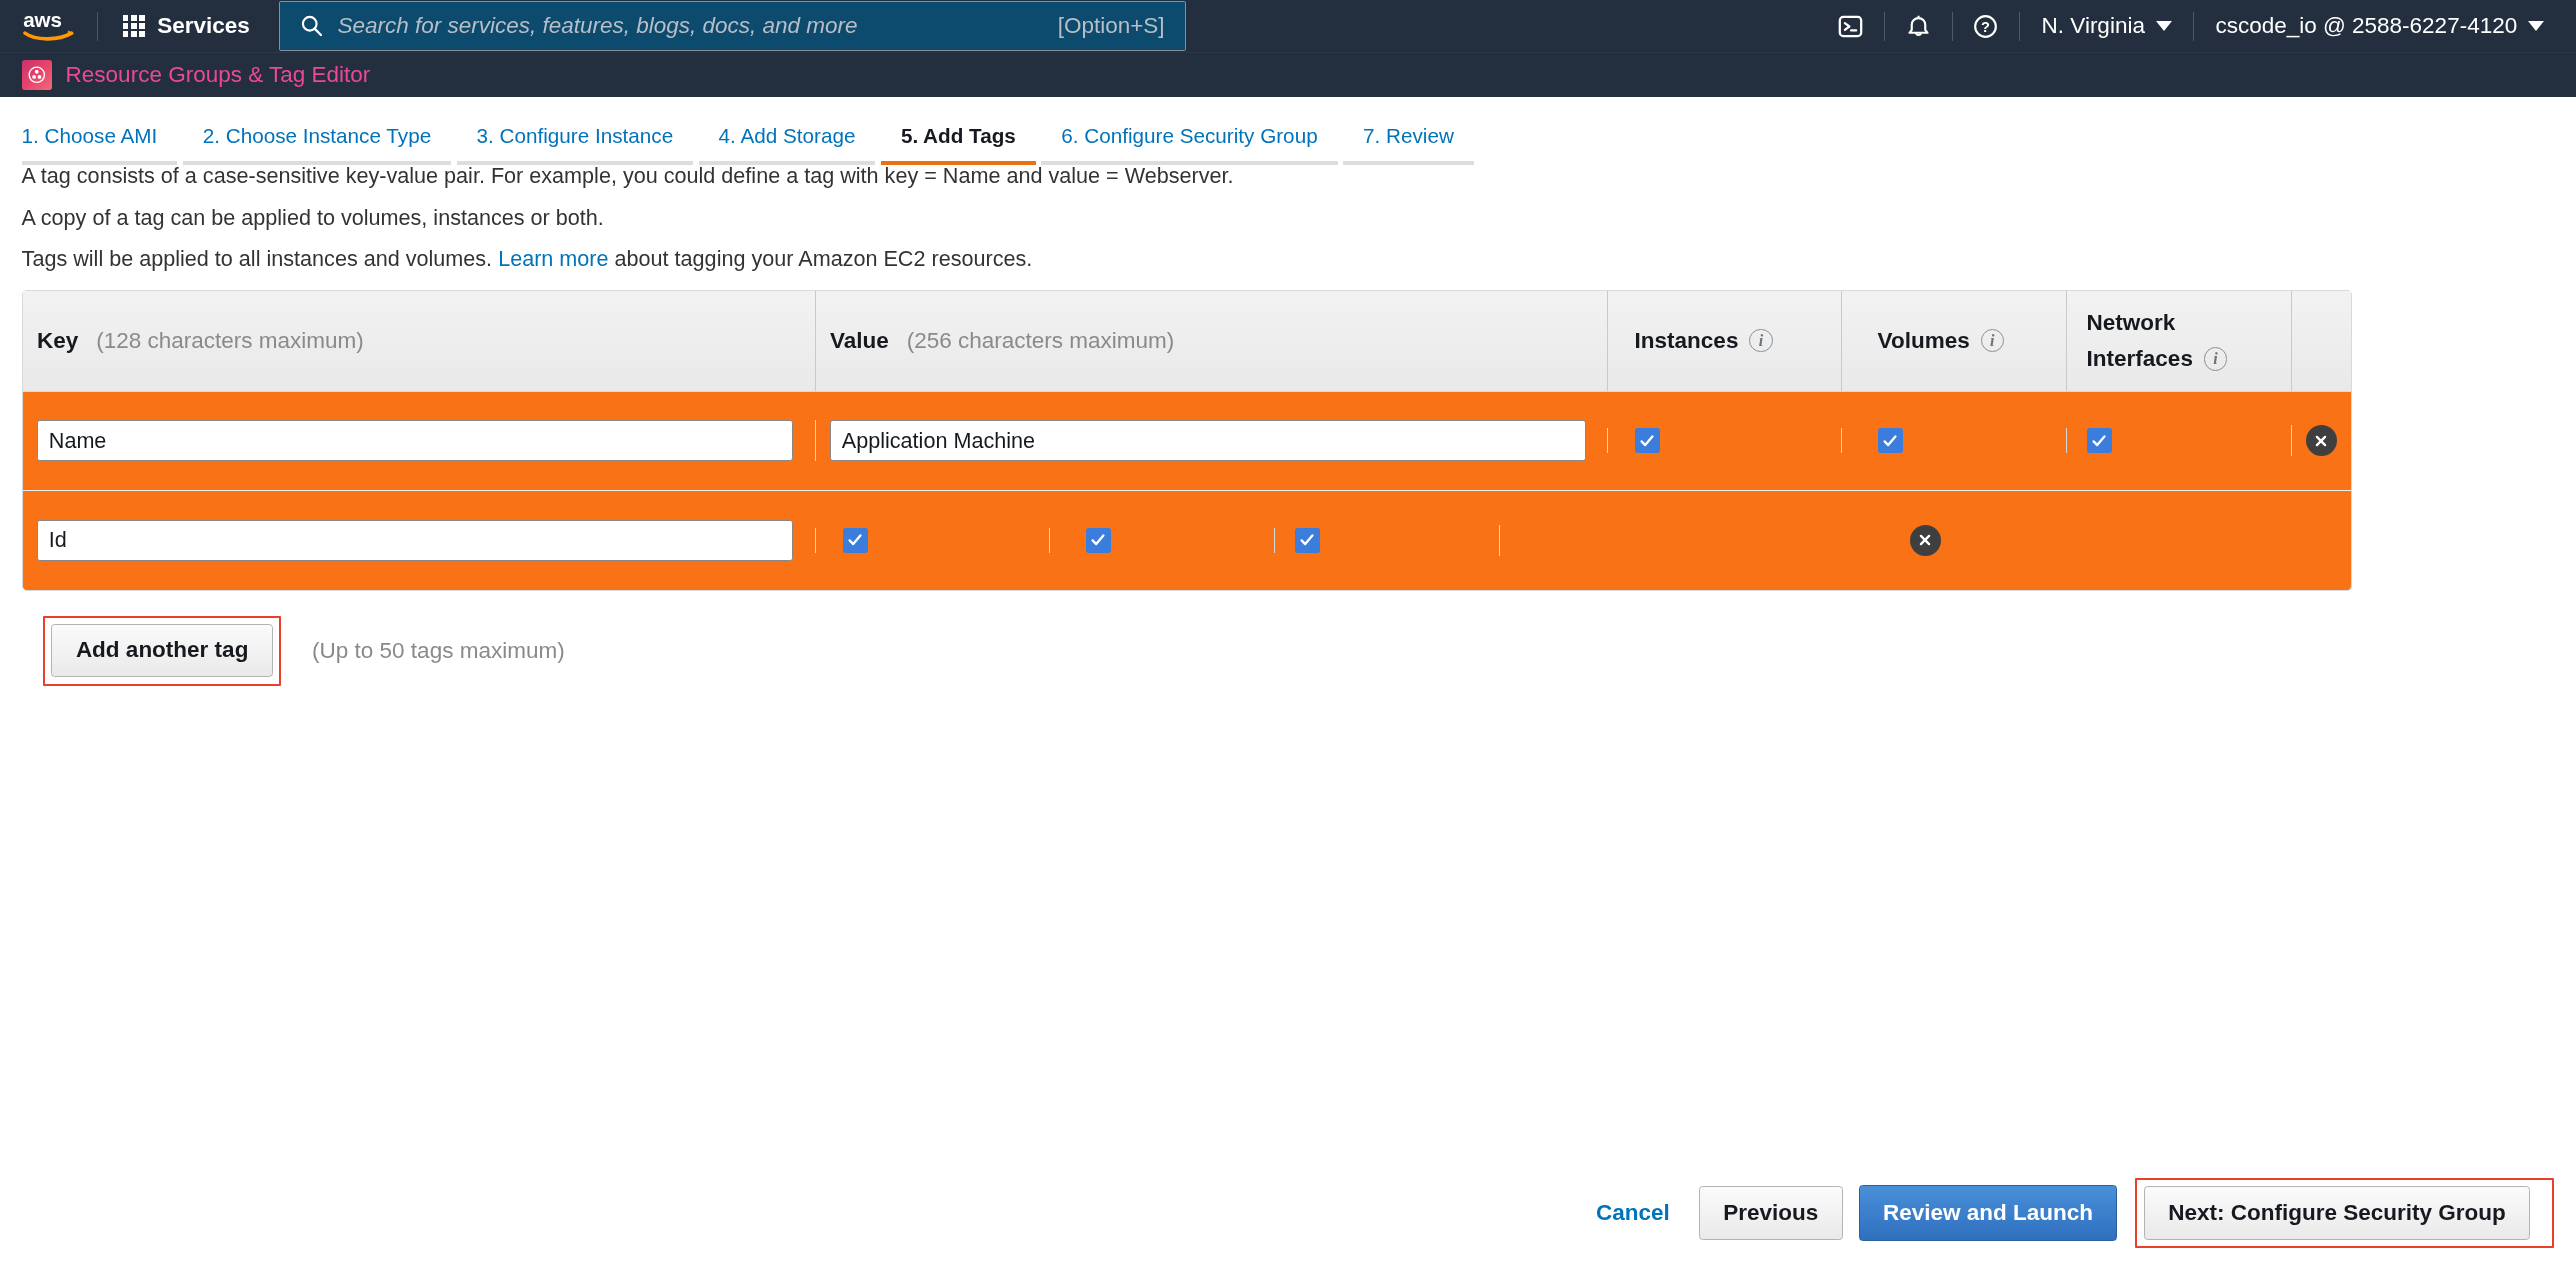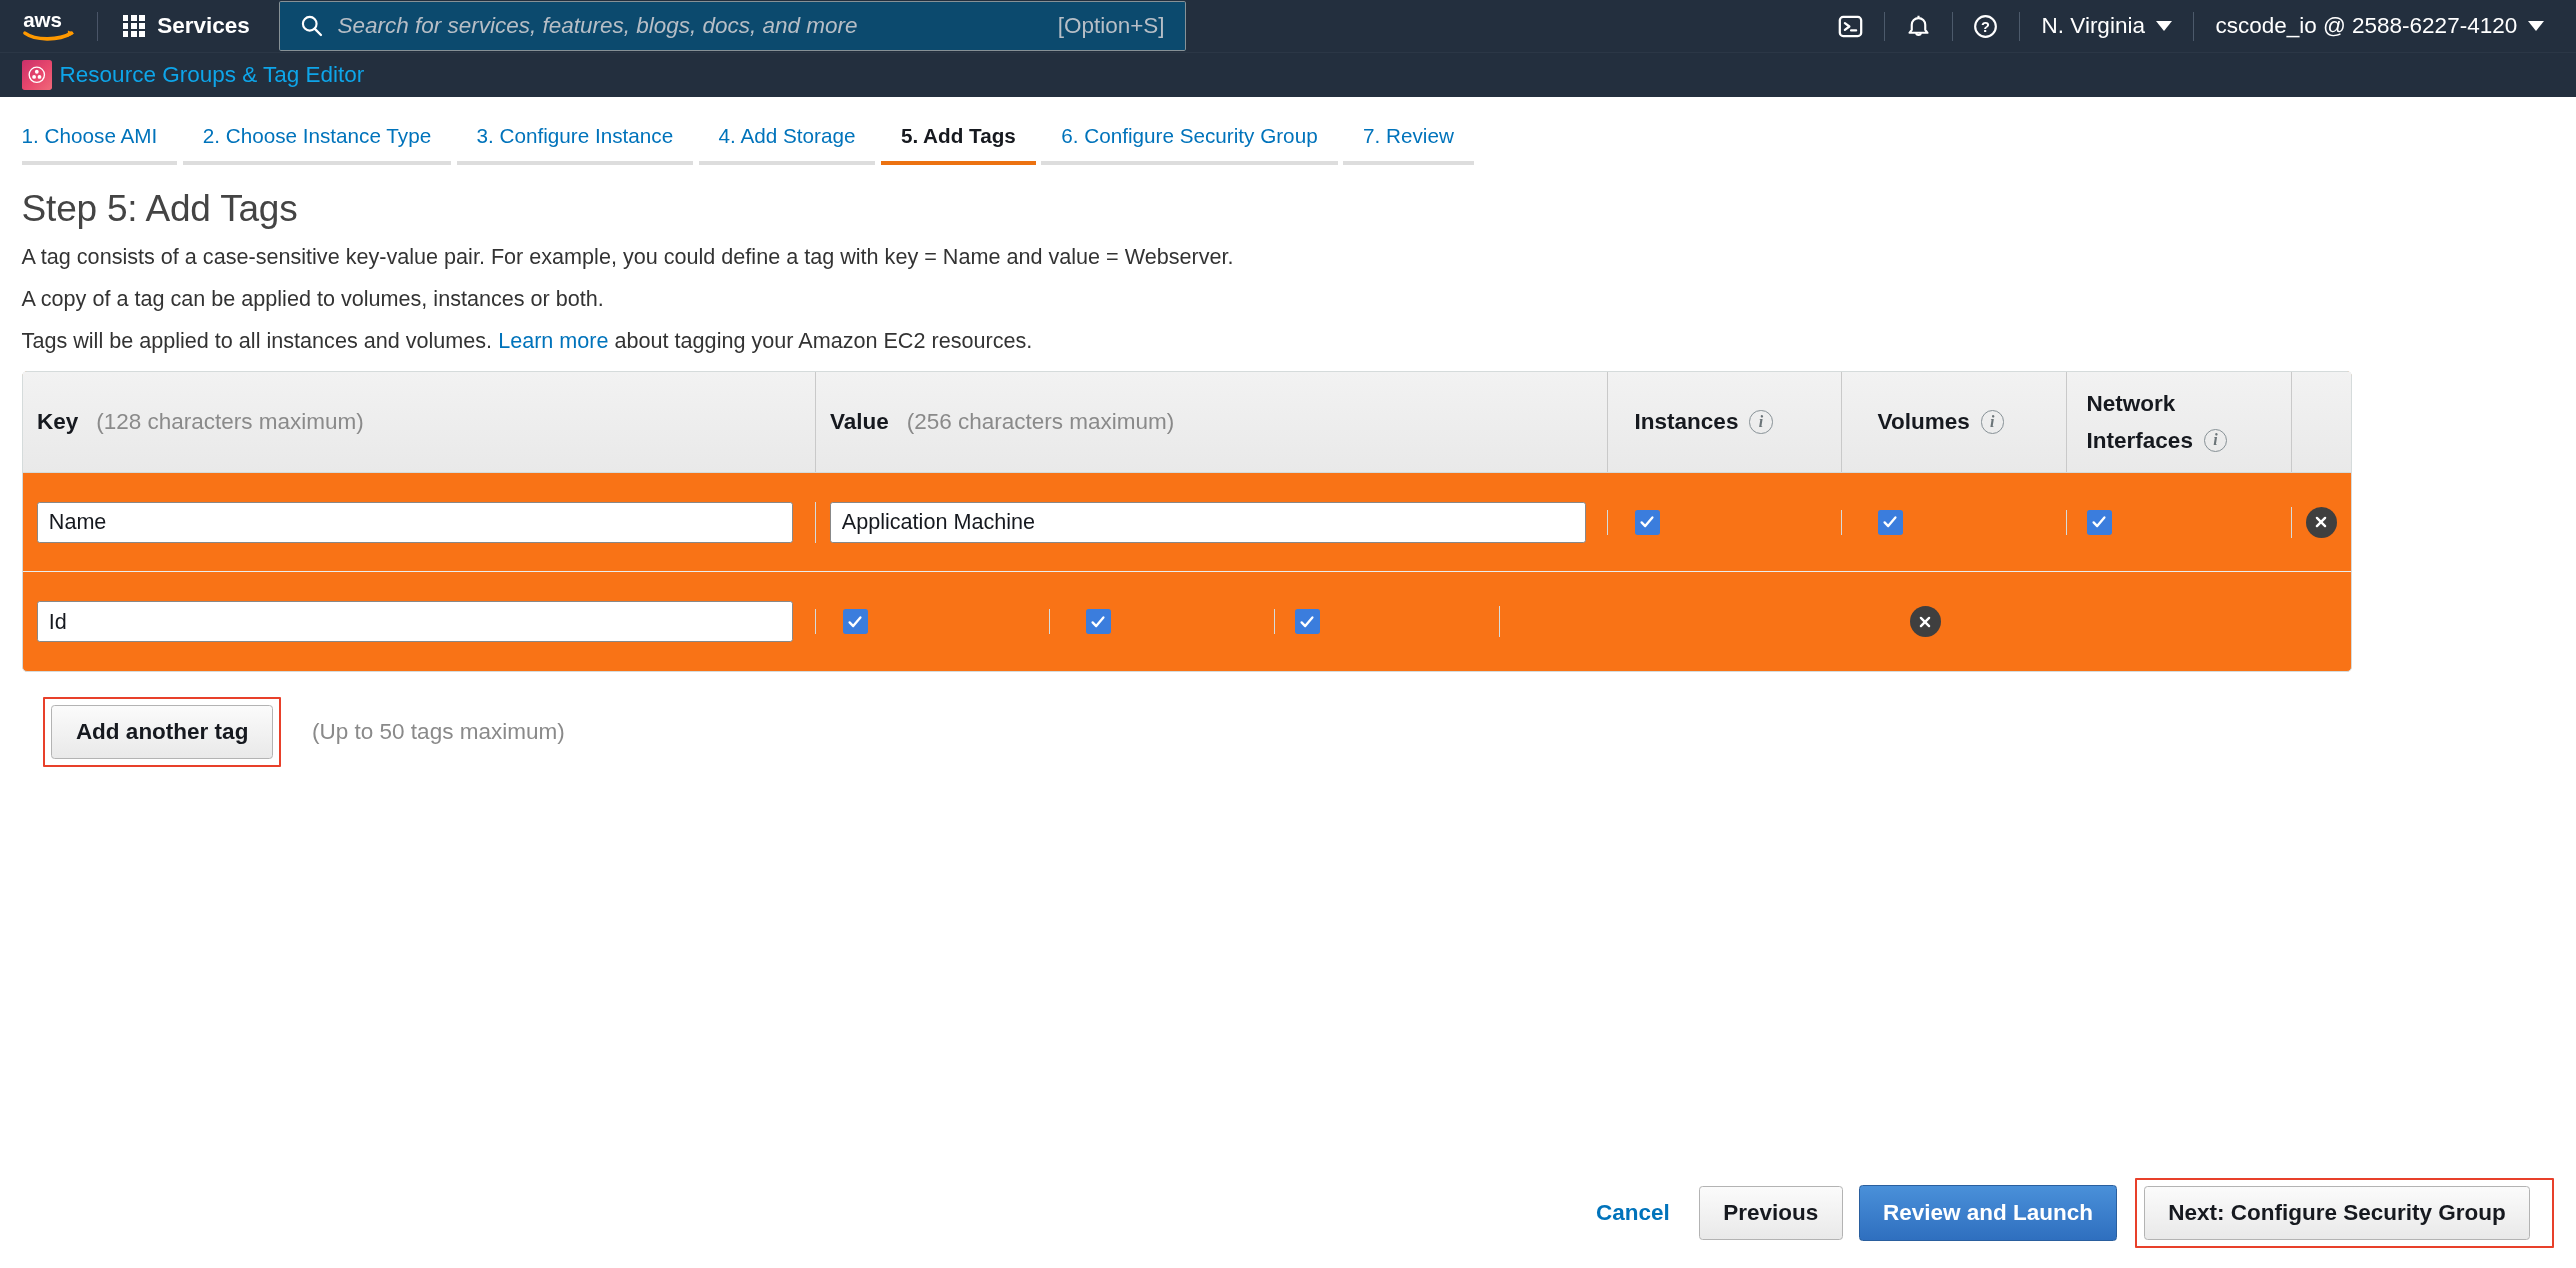--- a/index.html
+++ b/index.html
@@ -120,24 +120,24 @@
     border-top: 0.9px solid #2b3746;
   }
   .rg-icon {
     width: 30px; height: 30px;
     border-radius: 2.7px;
     background: linear-gradient(135deg, #c9306a 0%, #e8486d 55%, #f06a7a 100%);
     display: flex; align-items: center; justify-content: center;
     flex: 0 0 auto;
   }
   .subnav-label {
-    color: #0ea5e9;
+    color: #ec4899;
     font-size: 22.5px;
     font-weight: 400;
-    margin-left: 8px;
+    margin-left: 14px;
     cursor: pointer;
     white-space: nowrap;
   }
 
   
   .steps {
     display: flex;
     align-items: flex-end;
     padding: 20px 21.6px 0 21.6px;
     background: #ffffff;
@@ -440,21 +440,20 @@
   <div class="step">2. Choose Instance Type</div>
   <div class="step">3. Configure Instance</div>
   <div class="step">4. Add Storage</div>
   <div class="step active">5. Add Tags</div>
   <div class="step">6. Configure Security Group</div>
   <div class="step">7. Review</div>
 </div>
 
 <div class="content">
 
-  <h1 class="page-title">Step 5: Add Tags</h1>
 
   <p class="desc">A tag consists of a case-sensitive key-value pair. For example, you could define a tag with key = Name and value = Webserver.</p>
   <p class="desc">A copy of a tag can be applied to volumes, instances or both.</p>
   <p class="desc"><span>Tags will be applied to all instances and volumes. </span><a href="#">Learn more</a><span> about tagging your Amazon EC2 resources.</span></p>
 
   <div class="tag-table">
 
     <div class="tt-head">
       <div class="c-key">
         <span class="hdr-strong">Key</span>

